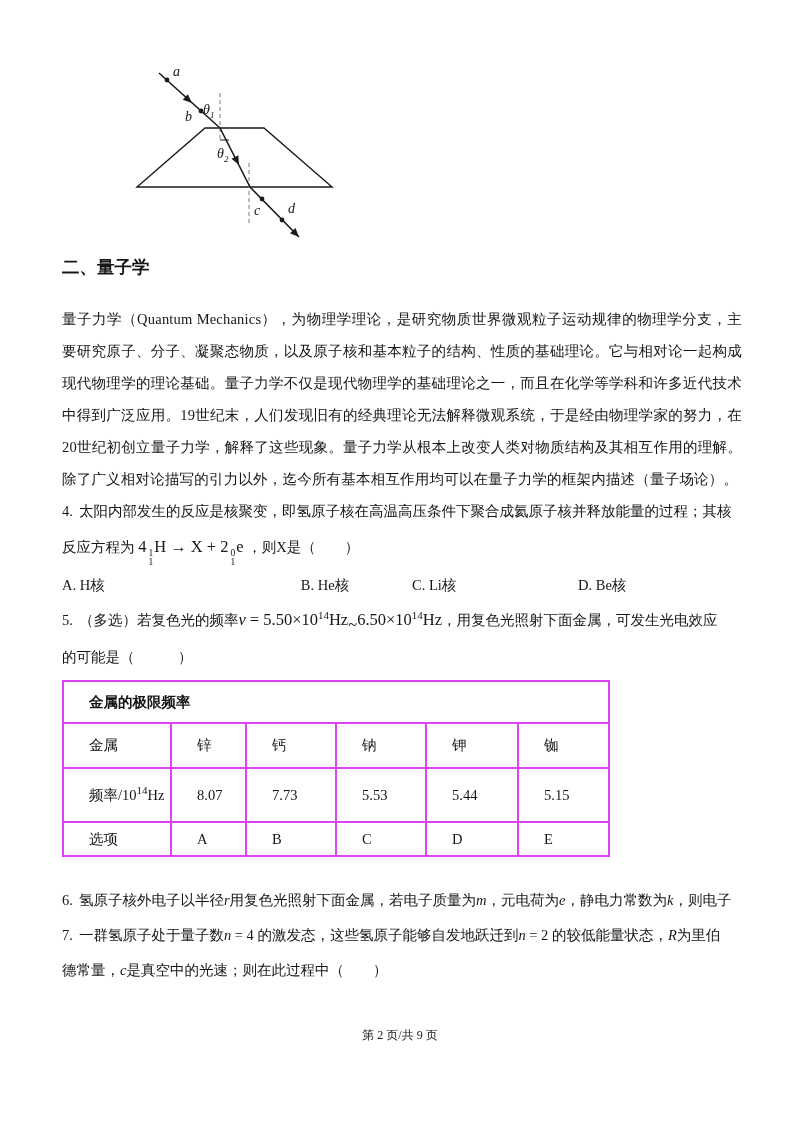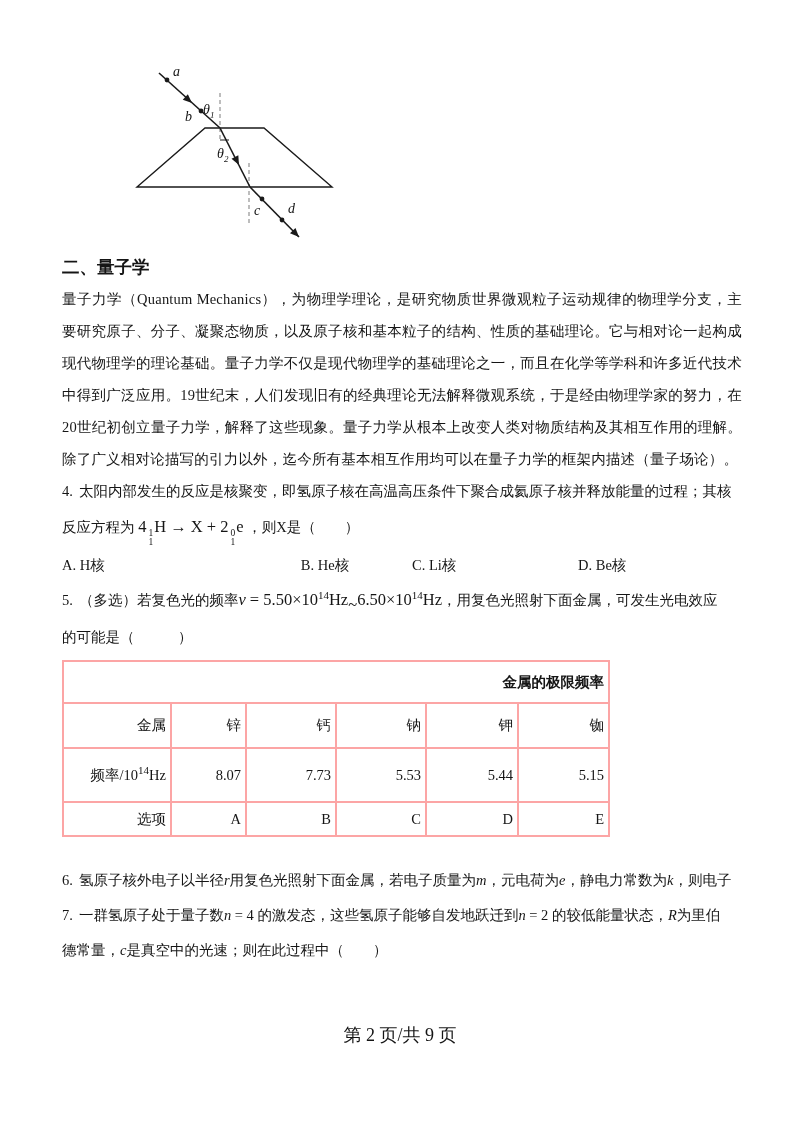--- a/index.html
+++ b/index.html
@@ -17,21 +17,21 @@
   }
   .content { padding: 0 58px 0 62px; }
 
   
   .figure-wrap { margin: 62px 0 0 68px; height: 180px; }
   .figure-wrap svg { display: block; }
   .fig-label { font-family: "Liberation Serif", "DejaVu Serif", serif; font-style: italic; font-size: 14px; fill: #151515; }
 
   
   h2.section-heading {
-    margin: 13px 0 4px 0;
+    margin: 13px 0 24px 0;
     font-size: 17.5px;
     font-weight: bold;
     line-height: 24px;
   }
   p.intro {
     margin: 0;
     line-height: 32px;
     text-align: justify;
     letter-spacing: 0.2px;
   }
@@ -61,42 +61,41 @@
   .options-row .opt:nth-child(3) { width: 166px; }
 
   
   table.limits-table {
     border-collapse: collapse;
     margin-top: 6px;
     table-layout: fixed;
     width: 546px;
   }
   table.limits-table td {
-    border: 2px solid #fca5a5;
-    padding: 0 4px 0 12px;
+    border: 2px solid #d946ef;
+    padding: 0 4px 0 25px;
     vertical-align: middle;
     font-size: 14.5px;
-    text-align: right;
   }
   td.t-title { height: 42px; font-weight: bold; font-size: 15px; }
   tr.t-metal td { height: 45px; }
   tr.t-freq td { height: 54px; }
   tr.t-opt td { height: 34px; }
 
   .q6 { margin-top: 26px; }
   .q6 .qline, .q7 .qline { line-height: 35px; }
 
   
   .footer {
     position: absolute;
     top: 1024px;
     left: 0;
     width: 100%;
     text-align: center;
-    font-size: 18px;
+    font-size: 12px;
     line-height: 22px;
   }
 </style>
 </head>
 <body>
 
 <div class="page">
   <div class="content">
 
     <div class="figure-wrap">

